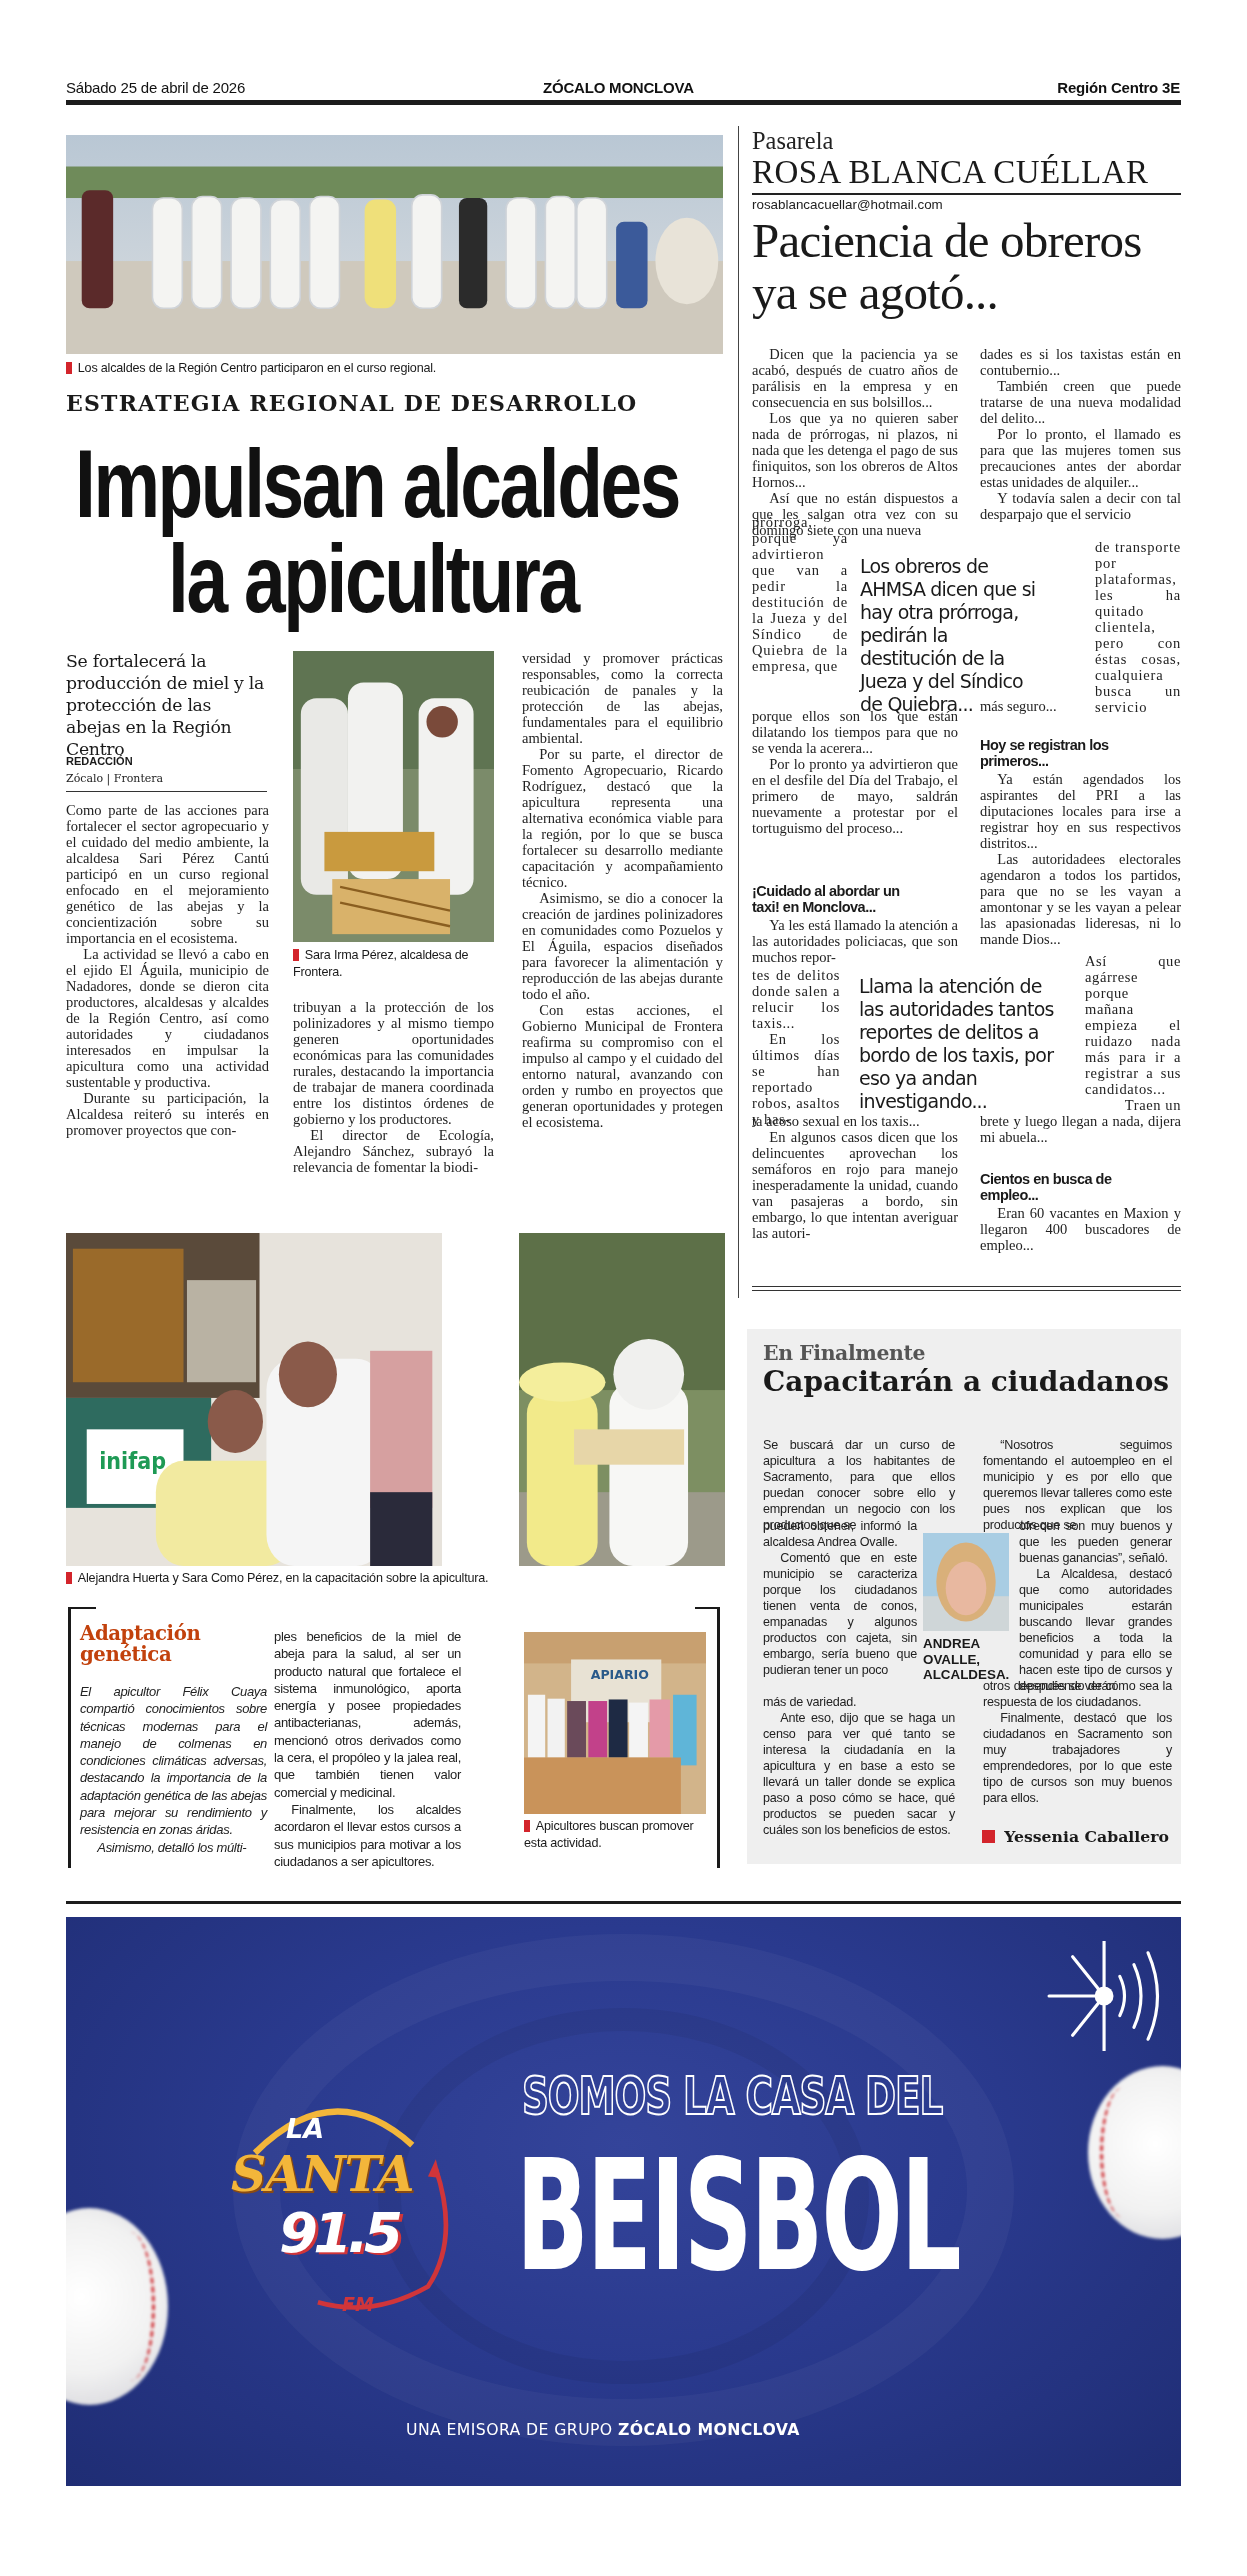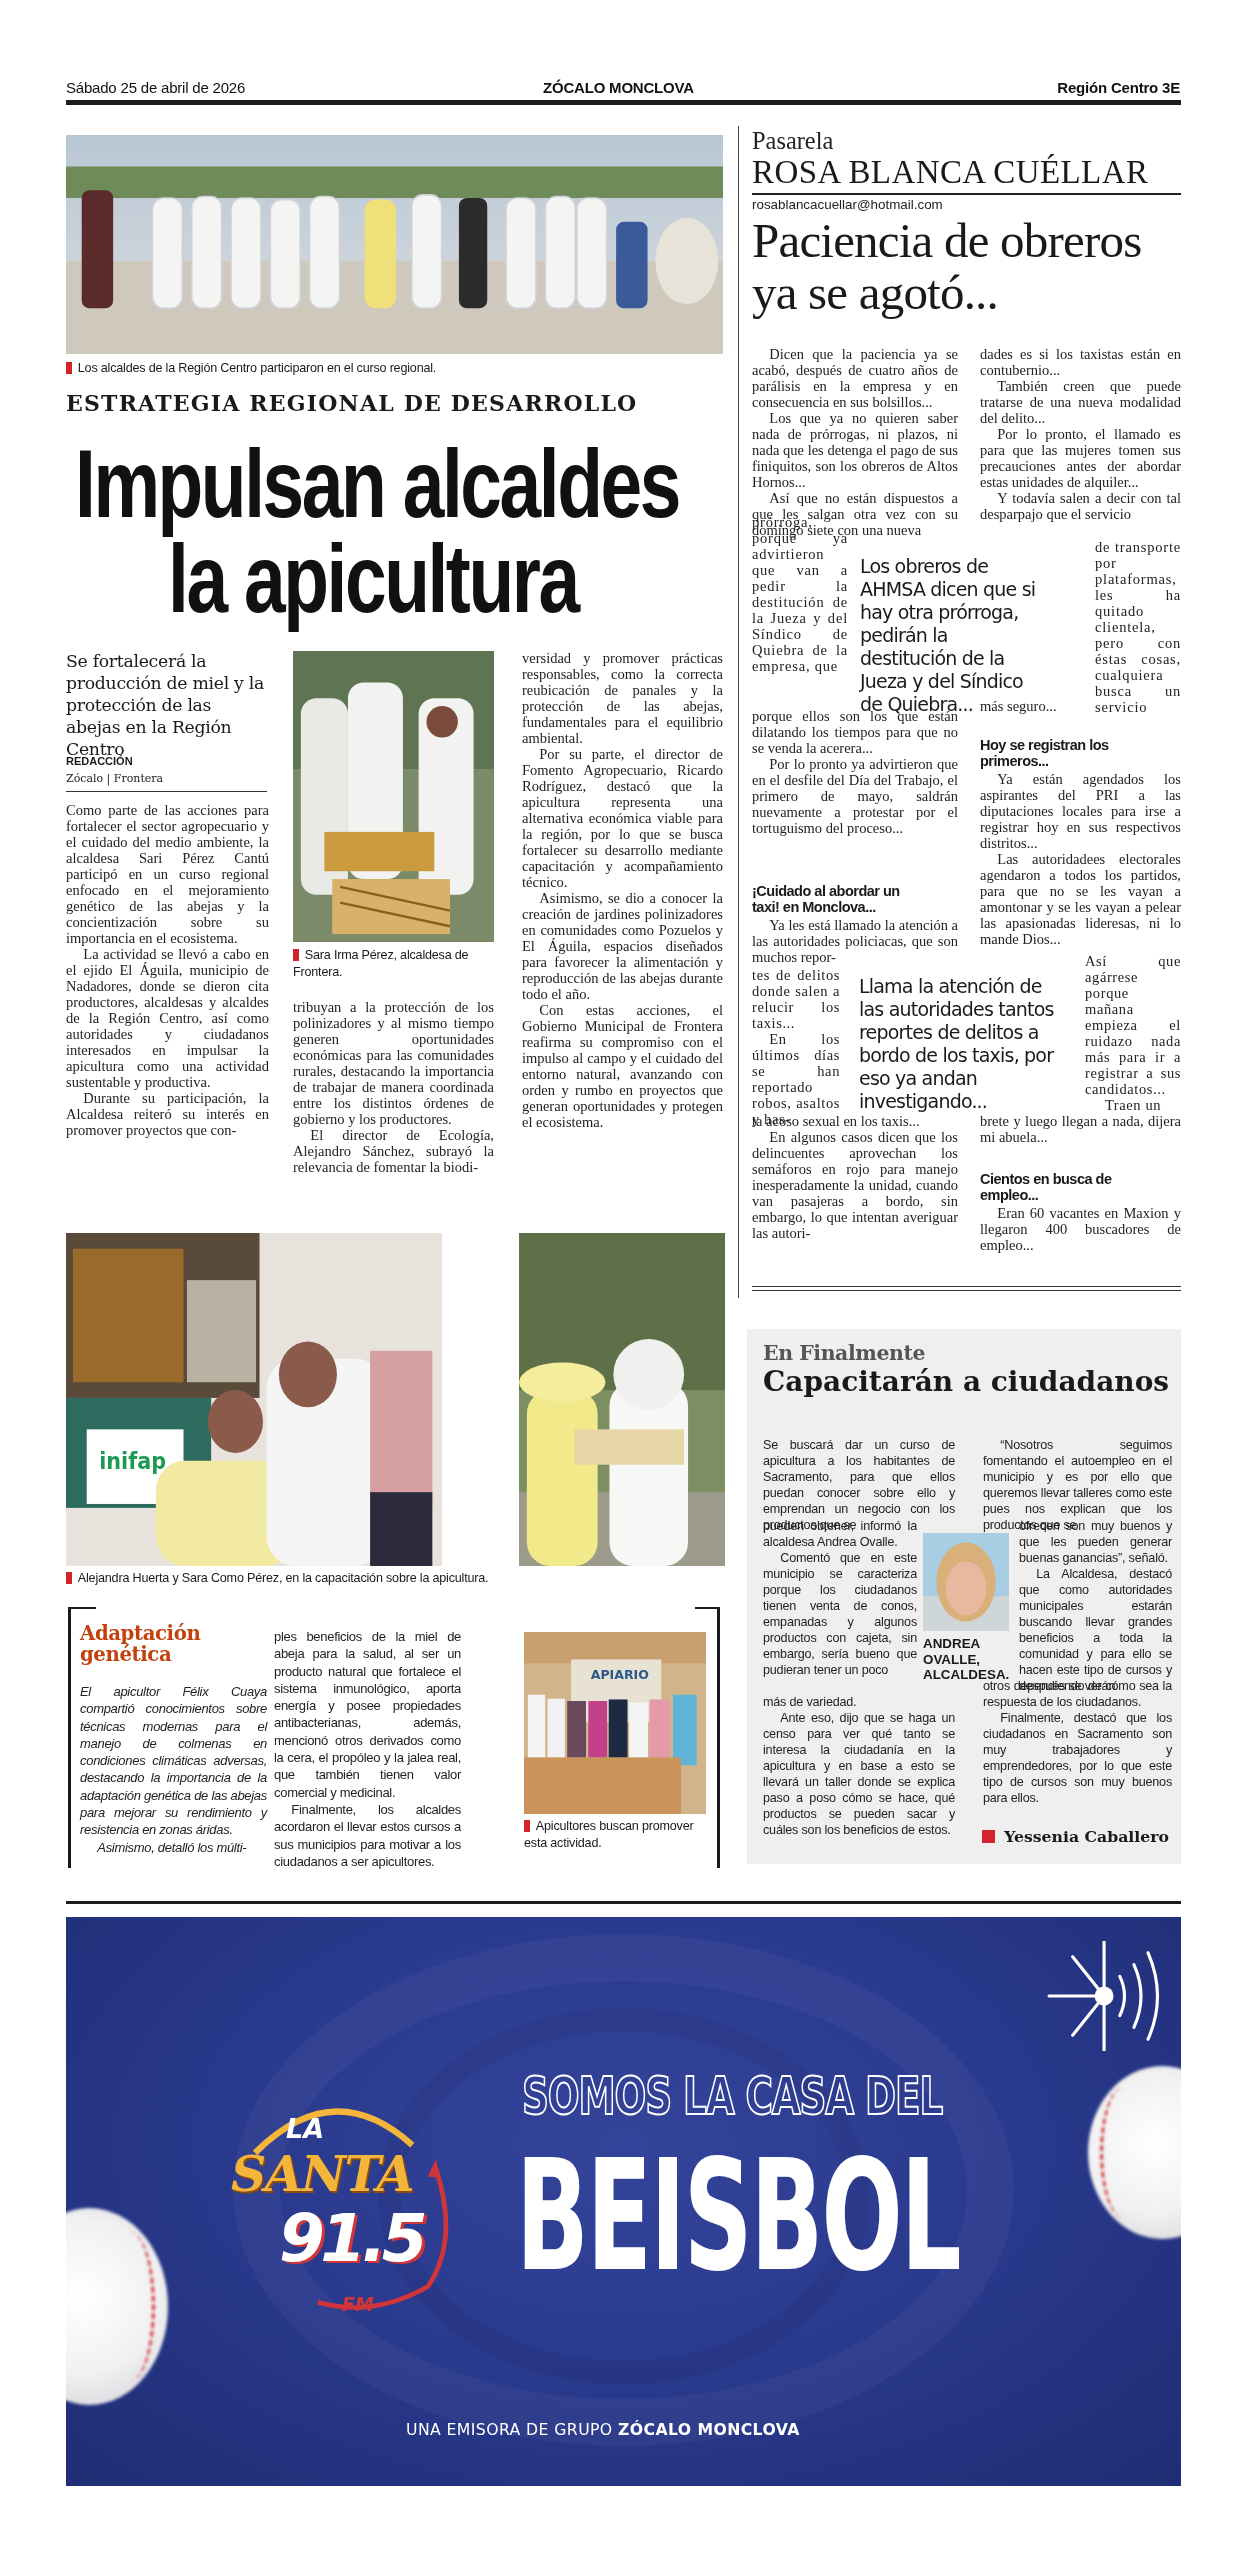--- a/index.html
+++ b/index.html
@@ -74,21 +74,21 @@
   .ad-line1 { font-family: "DejaVu Sans", sans-serif; font-weight: bold; font-size: 52px; color: transparent; -webkit-text-stroke: 2px #ffffff; letter-spacing: -1.6px; transform: scaleX(0.72); transform-origin: left top; white-space: nowrap; }
   .ad-line2 { font-family: "DejaVu Sans", sans-serif; font-weight: bold; font-size: 154px; line-height: 154px; color: #ffffff; letter-spacing: -3.1px; transform: scaleX(0.62); transform-origin: left top; white-space: nowrap; }
   .ad-foot { font-family: "DejaVu Sans", sans-serif; font-size: 15.7px; color: #ffffff; letter-spacing: 0.4px; }
   .ad-foot b { font-weight: bold; }
   .ball { border-radius: 50%; background: radial-gradient(circle at 45% 45%, #ffffff 0%, #f1f1f1 55%, #cfcfd6 100%); filter: blur(1.6px); }
   .ball::before, .ball::after { content: ""; position: absolute; top: 12%; height: 76%; width: 30%; border: 3.1px dashed #d0353a; border-radius: 50%; }
   .ball::before { left: 8%; border-right: none; border-top: none; border-bottom: none; }
   .ball::after { right: 8%; border-left: none; border-top: none; border-bottom: none; }
   .logo-la { font-family: "DejaVu Sans", sans-serif; font-weight: bold; font-size: 27px; color: #ffffff; font-style: italic; }
   .logo-santa { font-family: "DejaVu Serif", serif; font-weight: bold; font-size: 49px; color: #f3b63a; font-style: italic; letter-spacing: -1.6px; text-shadow: 1.6px 1.6px 0 #8a4b13; }
-  .logo-freq { font-family: "DejaVu Sans", sans-serif; font-weight: bold; font-size: 66px; color: #ffffff; font-style: italic; letter-spacing: -4.7px; text-shadow: 3.1px 2.4px 0 #d0353a; }
+  .logo-freq { font-family: "DejaVu Sans", sans-serif; font-weight: bold; font-size: 56px; color: #ffffff; font-style: italic; letter-spacing: -4.7px; text-shadow: 3.1px 2.4px 0 #d0353a; }
   .logo-fm { font-family: "DejaVu Sans", sans-serif; font-weight: bold; font-size: 19px; color: #d0353a; font-style: italic; }
 </style>
 </head>
 <body>
 
 <div class="abs folio" style="left:66px;">Sábado 25 de abril de 2026</div>
 <div class="abs folio center" style="left:543px;">ZÓCALO MONCLOVA</div>
 <div class="abs folio right" style="right:68px;">Región Centro 3E</div>
 <div class="abs folio-rule"></div>
 
@@ -292,21 +292,21 @@
 <div class="abs body-text" style="left:980px; top:698px; width:201px;">
   <p class="noindent">más seguro...</p>
 </div>
 <div class="abs col-sub" style="left:980px; top:738px; width:173px;">Hoy se registran los primeros...</div>
 <div class="abs body-text" style="left:980px; top:771px; width:201px;">
   <p>Ya están agendados los aspirantes del PRI a las diputaciones locales para irse a registrar hoy en sus respectivos distritos...</p>
   <p>Las autoridadees electorales agendaron a todos los partidos, para que no se les vayan a amontonar y se les vayan a pelear las apasionadas lideresas, ni lo mande Dios...</p>
 </div>
 <div class="abs body-text" style="left:1085px; top:953px; width:96px; letter-spacing:0.6px;">
   <p class="noindent">Así que agárrese porque mañana empieza el ruidazo nada más para ir a registrar a sus candidatos...</p>
-  <p class="noindent" style="text-align:center">Traen un</p>
+  <p class="noindent" style="text-align:right">Traen un</p>
 </div>
 <div class="abs body-text" style="left:980px; top:1113px; width:201px;">
   <p class="noindent">brete y luego llegan a nada, dijera mi abuela...</p>
 </div>
 <div class="abs col-sub" style="left:980px; top:1172px; width:173px;">Cientos en busca de empleo...</div>
 <div class="abs body-text" style="left:980px; top:1205px; width:201px;">
   <p>Eran 60 vacantes en Maxion y llegaron 400 buscadores de empleo...</p>
 </div>
 
 <div class="abs double-rule" style="left:752px; top:1286px; width:429px;"></div>

